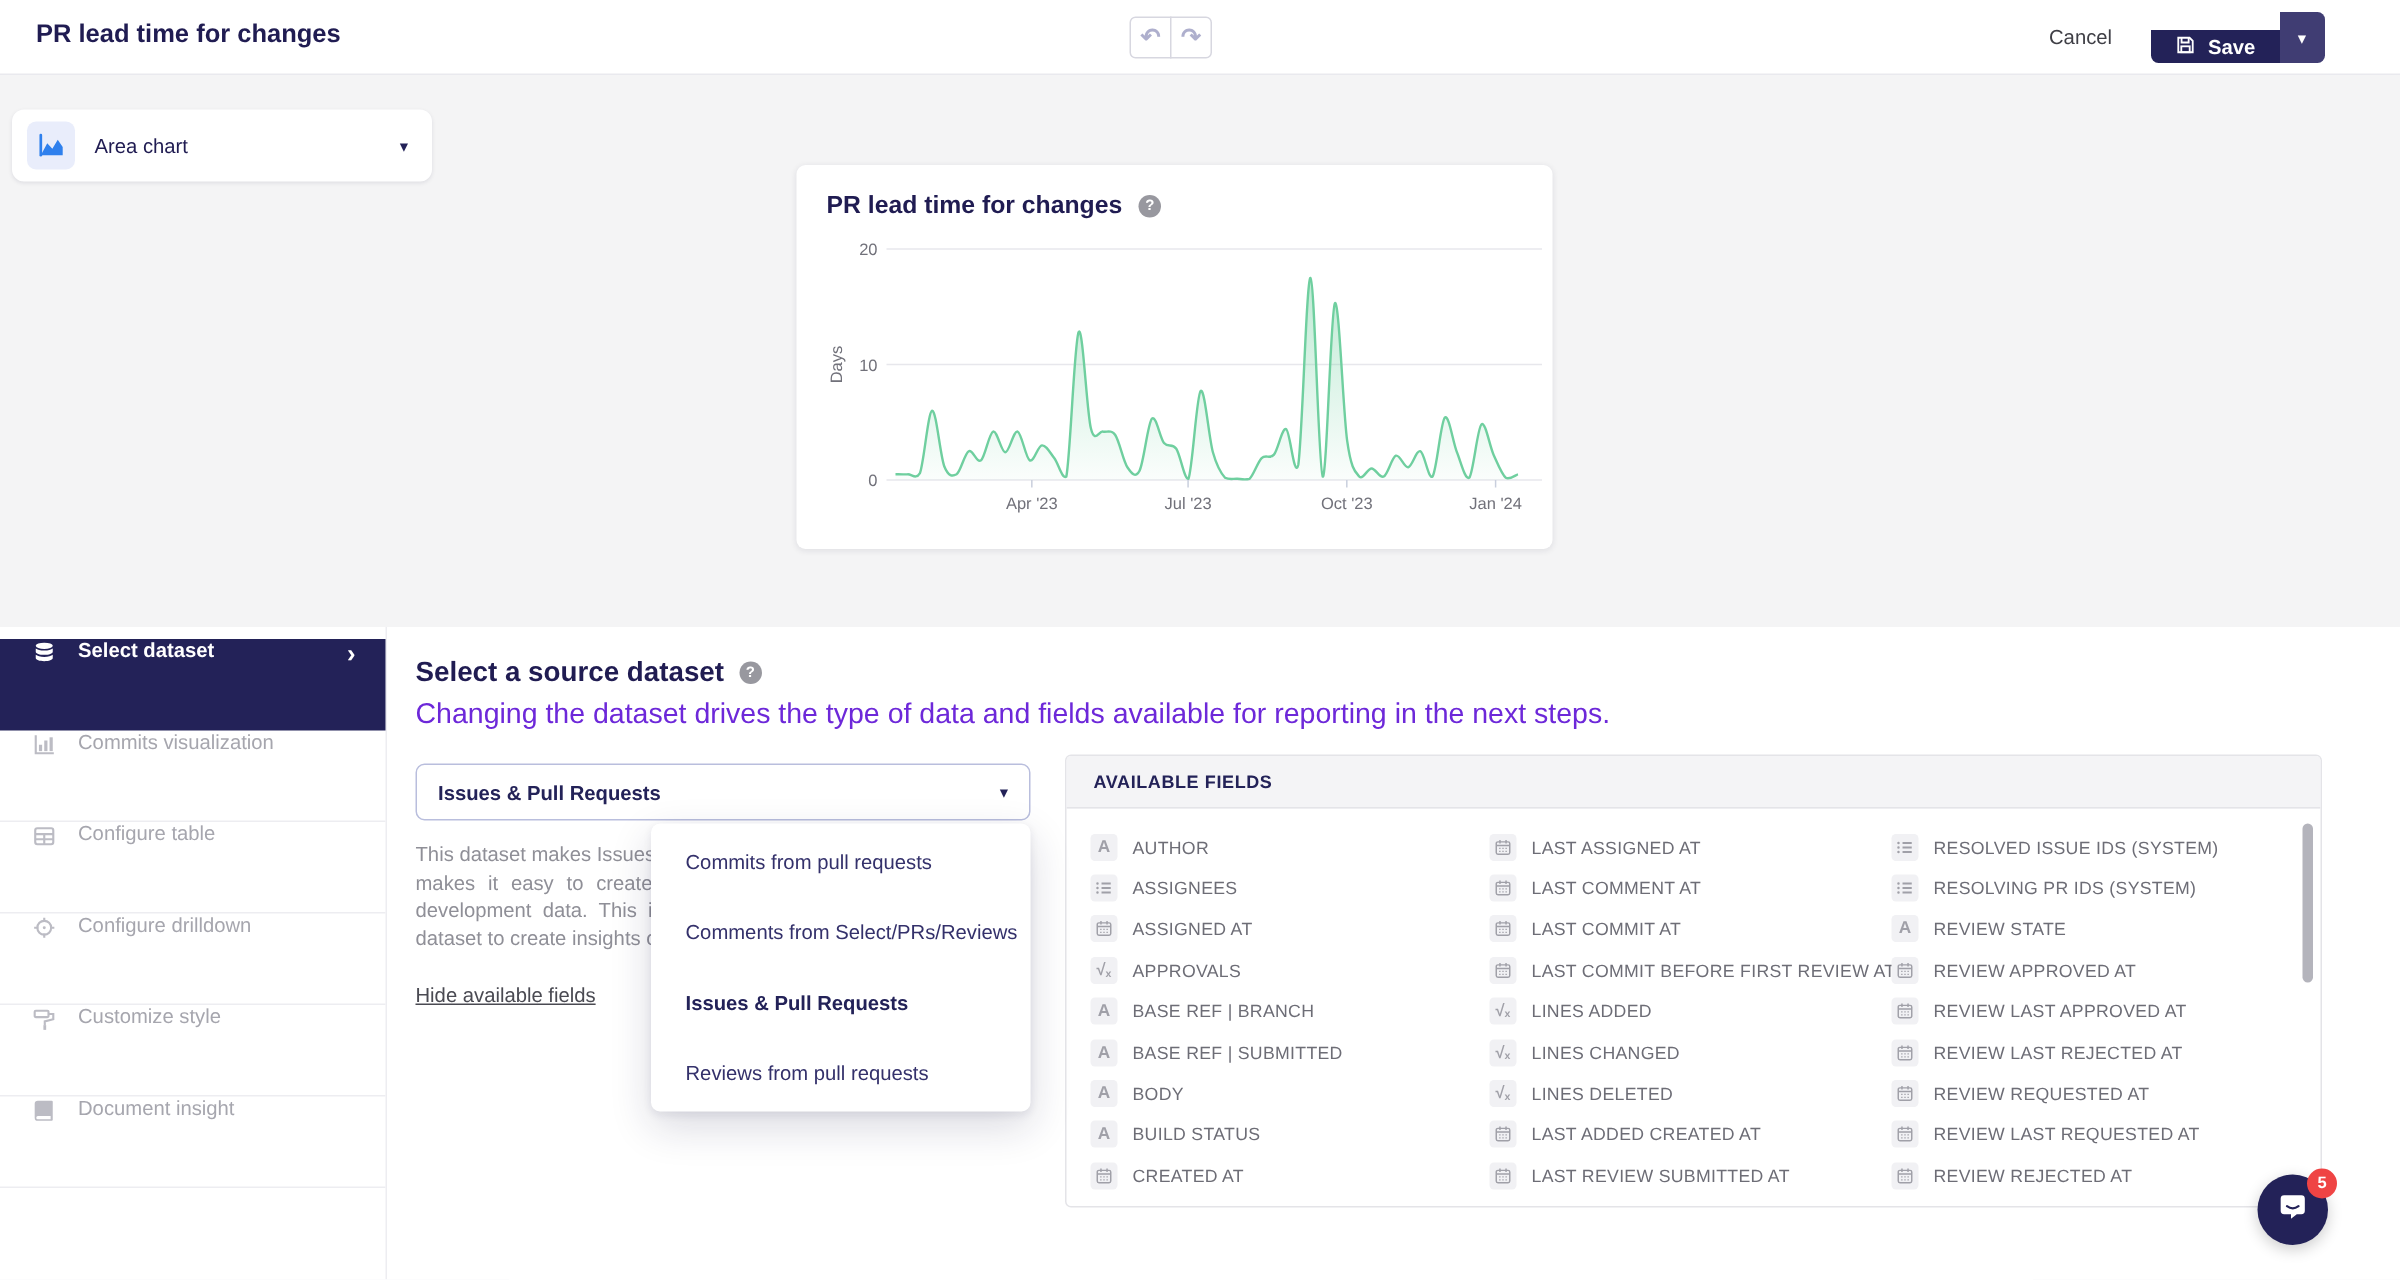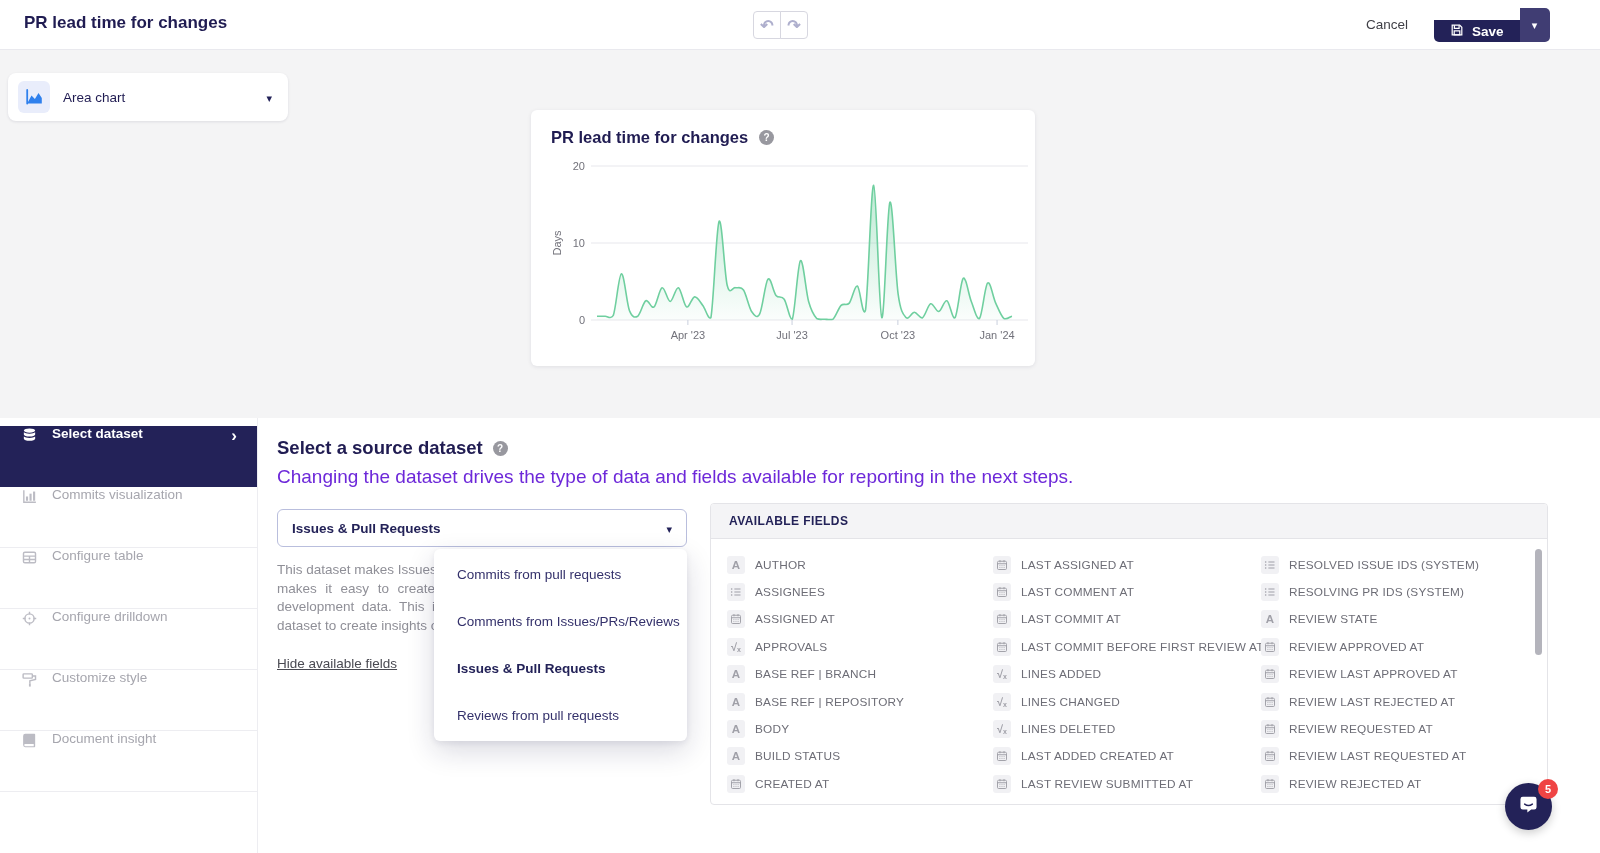--- a/index.html
+++ b/index.html
@@ -239,21 +239,21 @@
   <div class="dataset-desc" id="dataset-desc">
       <div class="desc-line">This dataset makes Issues</div>
       <div class="desc-line">makes it easy to create</div>
       <div class="desc-line">development data. This i</div>
       <div class="desc-line last">dataset to create insights o</div>
     </div>
   <a class="hide-fields-link">Hide available fields</a>
 
   <div class="dataset-menu" id="dataset-menu">
       <div class="menu-item">Commits from pull requests</div>
-      <div class="menu-item">Comments from Issues/PRs/Reviews</div>
+      <div class="menu-item">Comments from Select/PRs/Reviews</div>
       <div class="menu-item selected">Issues &amp; Pull Requests</div>
       <div class="menu-item">Reviews from pull requests</div>
     </div>
 
   <div class="fields-panel">
     <div class="fp-header">
       <span class="fp-header-label">AVAILABLE FIELDS</span>
     </div>
     <div class="fp-body" id="fp-body">
         <div class="fp-col c1">
@@ -291,21 +291,21 @@
           <div class="field-row">
             <span class="field-icon">
               <span class="fa-letter">A</span>
             </span>
             <span class="field-label">BASE REF | BRANCH</span>
           </div>
           <div class="field-row">
             <span class="field-icon">
               <span class="fa-letter">A</span>
             </span>
-            <span class="field-label">BASE REF | REPOSITORY</span>
+            <span class="field-label">BASE REF | SUBMITTED</span>
           </div>
           <div class="field-row">
             <span class="field-icon">
               <span class="fa-letter">A</span>
             </span>
             <span class="field-label">BODY</span>
           </div>
           <div class="field-row">
             <span class="field-icon">
               <span class="fa-letter">A</span>

